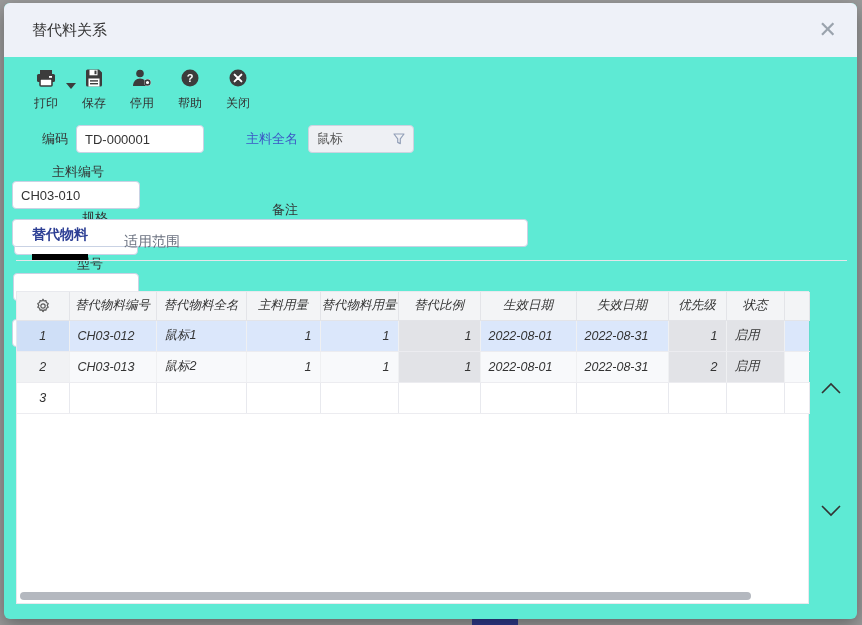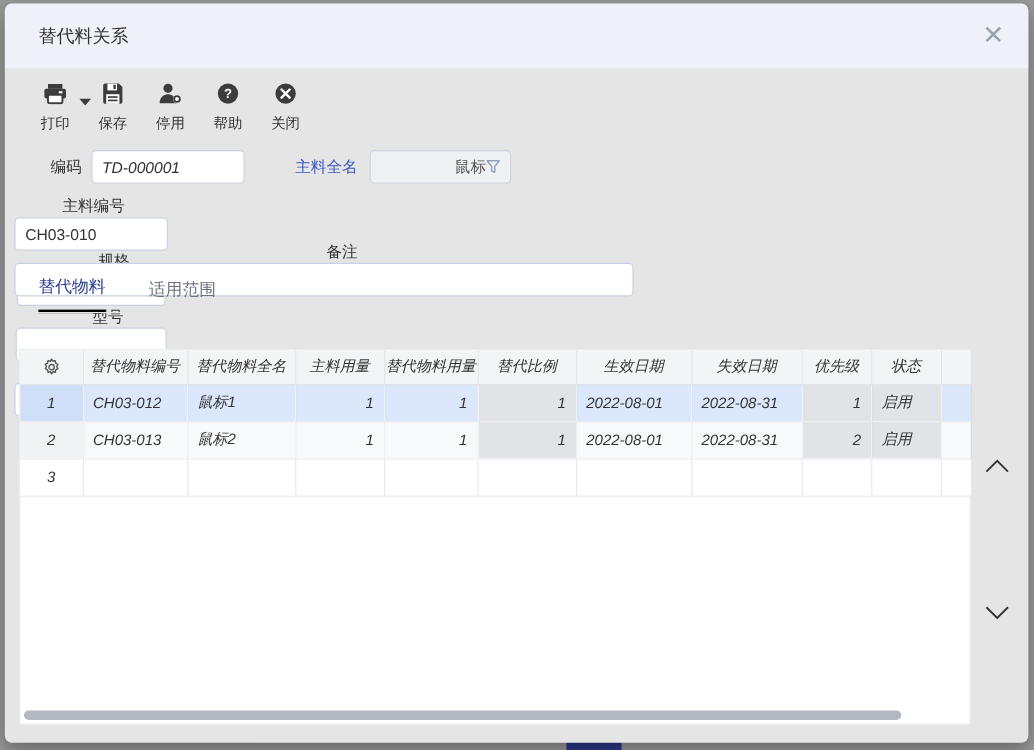--- a/index.html
+++ b/index.html
@@ -11,21 +11,21 @@
     color:#333;
   }
   
   .behind-btn {
     position:absolute; left:472px; top:616px; width:46px; height:9px;
     background:#2e3a8c; border-radius:4px 4px 0 0;
   }
   
   .dialog {
     position:absolute; left:4px; top:3px; width:853px; height:616px;
-    background:#e5e5e5; border-radius:6px;
+    background:#5eead4; border-radius:6px;
     box-shadow:0 6px 18px rgba(0,0,0,.35);
     overflow:hidden;
   }
   .dlg-header {
     height:54px; background:#eef1f8; display:flex; align-items:center;
     padding:0 20px 0 28px; justify-content:space-between;
   }
   .dlg-title { font-size:15px; color:#333; }
   .dlg-close { font-size:22px; color:#9aa3ad; cursor:pointer; line-height:1; font-weight:400; }
 
@@ -48,21 +48,21 @@
   .flink { color:#3c57c5; cursor:pointer; }
   .fdisabled {
     height:28px; border:1px solid #ccd3e0; border-radius:4px; background:#eef0f4;
     color:#555; display:flex; align-items:center; justify-content:space-between;
     padding:0 8px; font-size:13px;
   }
 
   
   .tabs { display:flex; padding-left:28px; height:32px; align-items:flex-end; position:relative; }
   .tab { font-size:14px; padding-bottom:10px; cursor:pointer; }
-  .tab.active { color:#2c3e94; font-weight:normal; border-bottom:3px solid #000000; }
+  .tab.active { color:#2c3e94; font-weight:bold; border-bottom:7px solid #000000; }
   .tab.inactive { color:#6b7280; margin-left:36px;text-align:center; }
   .tabs-sep { position:absolute; left:12px; right:10px; bottom:0; height:1px; background:#e4e6ea; }
 
   
   .grid-wrap { position:absolute; left:12px; top:288px; width:793px; height:313px;
     border:1px solid #e8e9ee; background:#fff; }
   table.grid { border-collapse:collapse; table-layout:fixed; width:792px; font-size:12.5px;font-style:italic; }
   .grid th {
     background:#f3f4f6; font-weight:normal; color:#333; height:28px;
     border-right:1px solid #e3e4e8; border-bottom:1px solid #e3e4e8;
@@ -155,23 +155,23 @@
         <path d="M5.6 5.6 L12.4 12.4 M12.4 5.6 L5.6 12.4" stroke="#fff" stroke-width="2" stroke-linecap="round"></path>
       </svg>
       <span class="tb-label">关闭</span>
     </div>
   </div>
 
   <div class="form-area">
 
     <div class="frow" style="left:0; top:16px;">
       <span class="flabel" style="width:64px;">编码</span>
-      <input class="finput" style="margin-left: 8px; width: 128px; font-style: italic;" value="TD-000001">
+      <input class="finput" style="margin-left: 8px; width: 128px;" value="TD-000001">
       <span class="flink" style="margin-left:42px;">主料全名</span>
-      <div class="fdisabled" style="margin-left:10px; width:118px;justify-content:flex-end;">
+      <div class="fdisabled" style="margin-left:10px; width:106px;">
         <span>鼠标</span>
         <svg width="12" height="12" viewBox="0 0 12 12">
           <path d="M1 1 H11 L7.3 5.8 V10.6 L4.7 9.4 V5.8 Z" fill="none" stroke="#93a0b8" stroke-width="1.2" stroke-linejoin="round"></path>
         </svg>
       </div>
     </div>
 
     <div class="frow" style="left:0; top:54px;flex-direction:column;">
       <span class="flabel" style="width:64px;">主料编号</span>
       <input class="finput" style="margin-left: 8px; width: 128px;" value="CH03-010">

